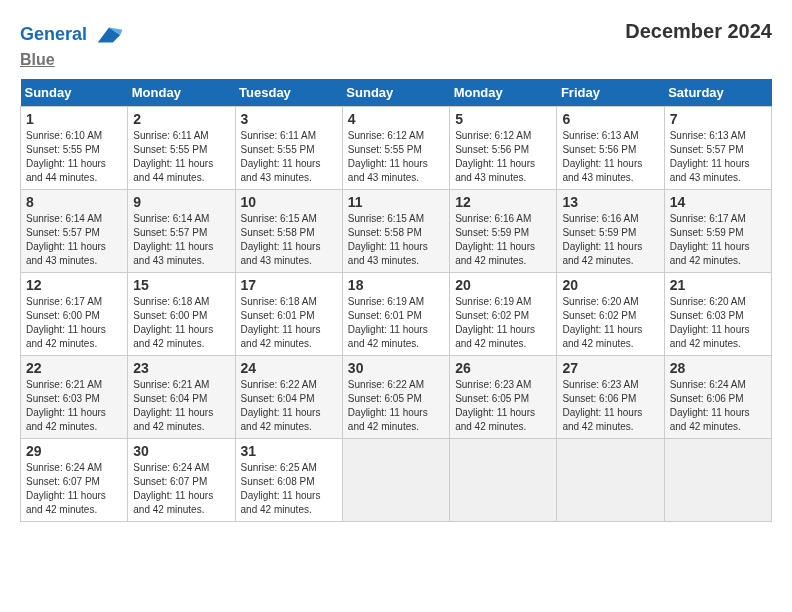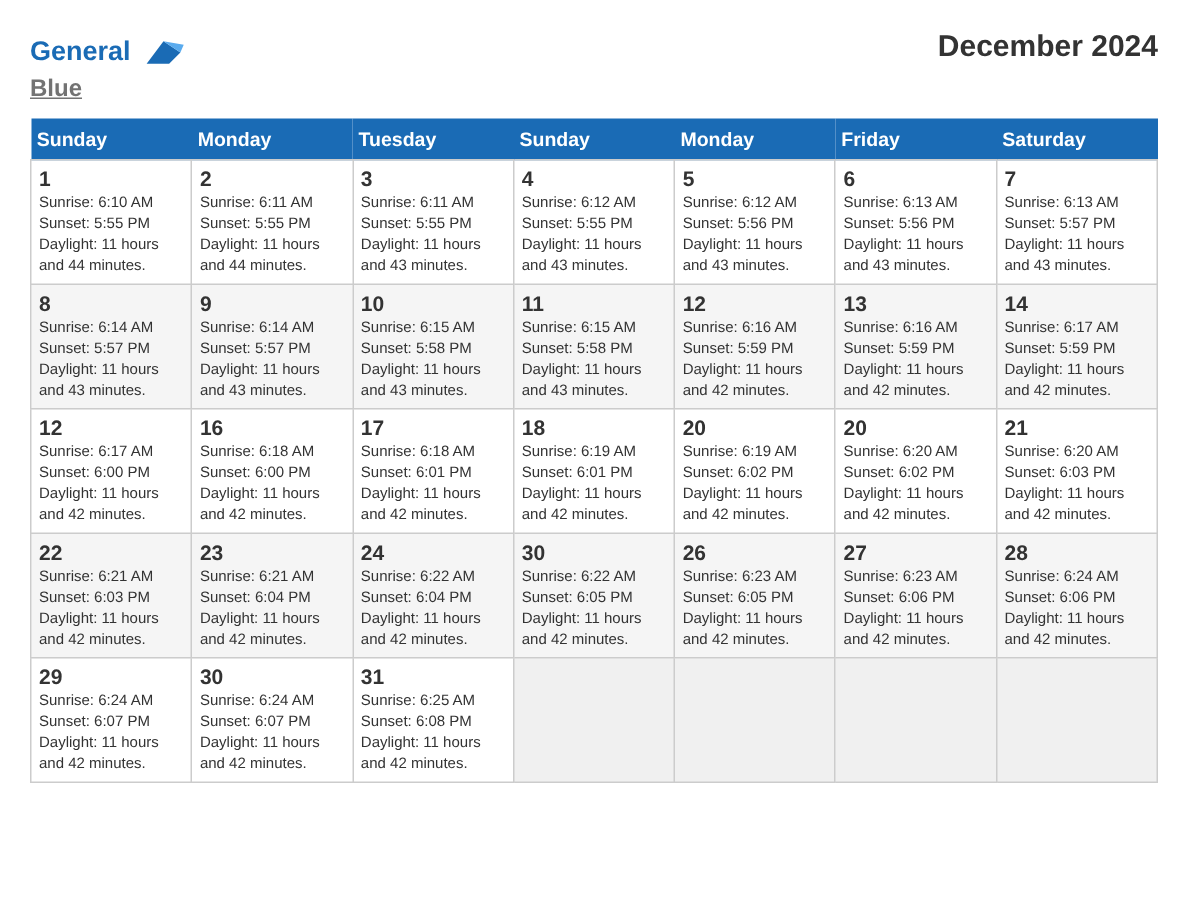--- a/index.html
+++ b/index.html
@@ -148,21 +148,21 @@
         <td><span class="day-num">12</span>
 <span class="day-info">Sunrise: 6:16 AM<br>Sunset: 5:59 PM<br>Daylight: 11 hours and 42 minutes.</span></td>
         <td><span class="day-num">13</span>
 <span class="day-info">Sunrise: 6:16 AM<br>Sunset: 5:59 PM<br>Daylight: 11 hours and 42 minutes.</span></td>
         <td><span class="day-num">14</span>
 <span class="day-info">Sunrise: 6:17 AM<br>Sunset: 5:59 PM<br>Daylight: 11 hours and 42 minutes.</span></td>
       </tr>
       <tr>
         <td><span class="day-num">12</span>
 <span class="day-info">Sunrise: 6:17 AM<br>Sunset: 6:00 PM<br>Daylight: 11 hours and 42 minutes.</span></td>
-        <td><span class="day-num">16</span>
+        <td><span class="day-num">15</span>
 <span class="day-info">Sunrise: 6:18 AM<br>Sunset: 6:00 PM<br>Daylight: 11 hours and 42 minutes.</span></td>
         <td><span class="day-num">17</span>
 <span class="day-info">Sunrise: 6:18 AM<br>Sunset: 6:01 PM<br>Daylight: 11 hours and 42 minutes.</span></td>
         <td><span class="day-num">18</span>
 <span class="day-info">Sunrise: 6:19 AM<br>Sunset: 6:01 PM<br>Daylight: 11 hours and 42 minutes.</span></td>
         <td><span class="day-num">20</span>
 <span class="day-info">Sunrise: 6:19 AM<br>Sunset: 6:02 PM<br>Daylight: 11 hours and 42 minutes.</span></td>
         <td><span class="day-num">20</span>
 <span class="day-info">Sunrise: 6:20 AM<br>Sunset: 6:02 PM<br>Daylight: 11 hours and 42 minutes.</span></td>
         <td><span class="day-num">21</span>

